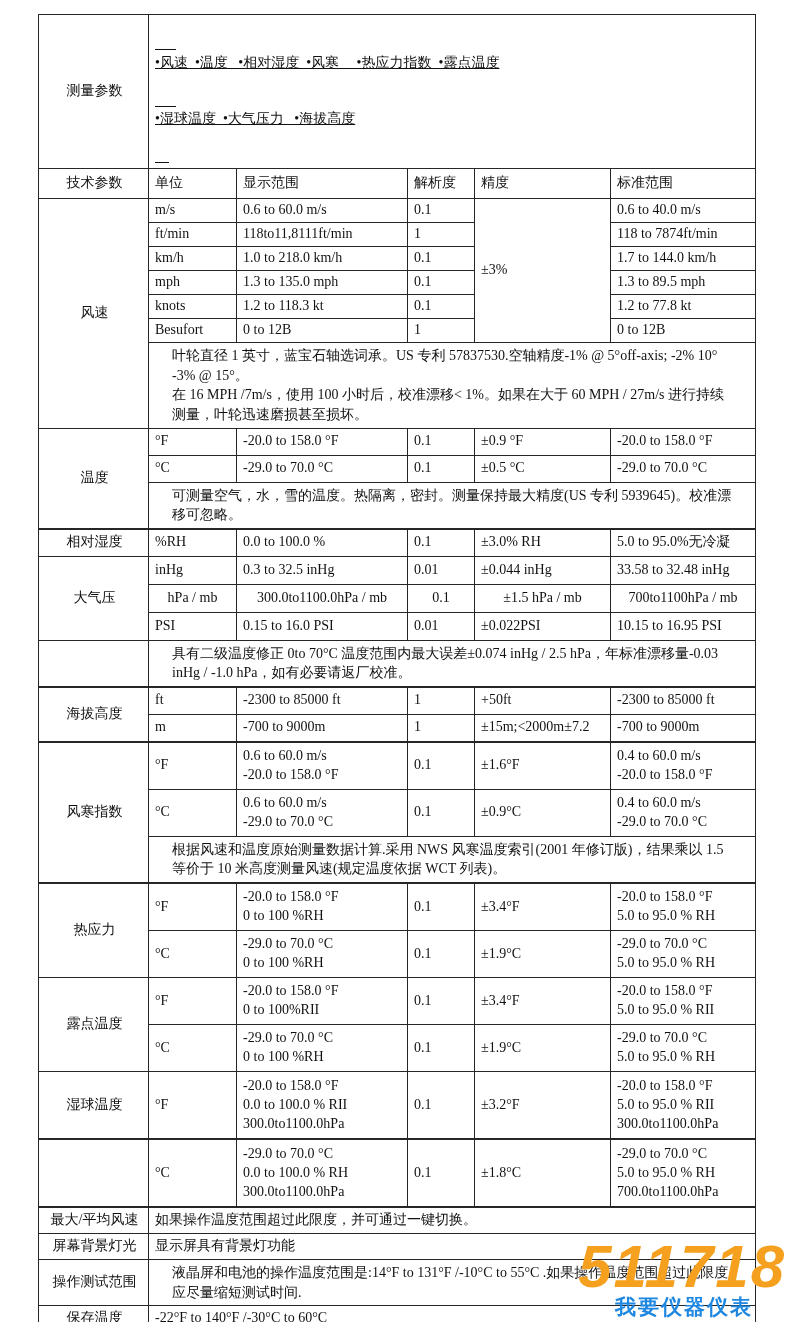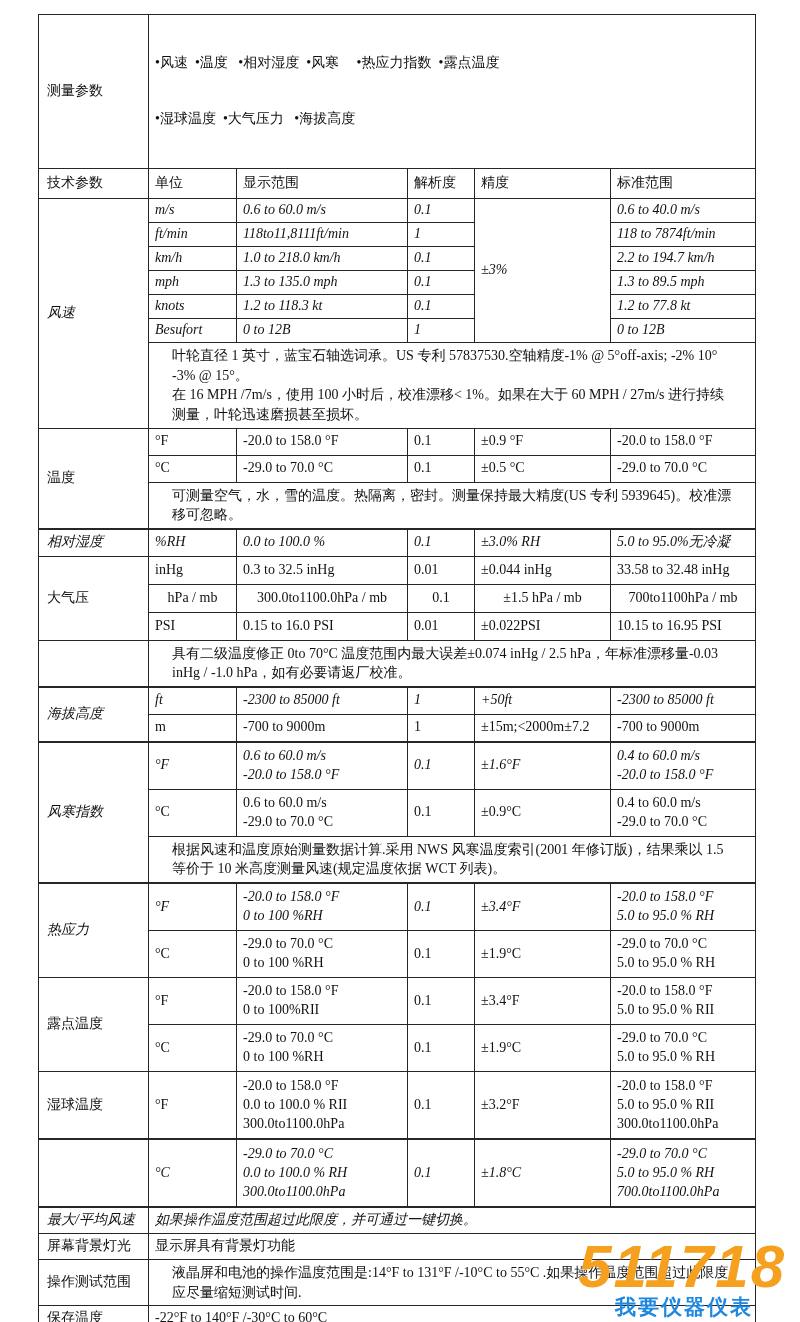--- a/index.html
+++ b/index.html
@@ -12,29 +12,29 @@
     border-collapse:collapse;table-layout:fixed;
     margin:14px 0 0 38px;width:717px;
   }
   td{
     border:1px solid #262626;
     padding:1px 6px;
     font-size:14px;line-height:1.35;
     vertical-align:middle;
     word-wrap:break-word;
   }
-  td.lbl{padding-left:8px;}
+  td.lbl{padding-left:8px;text-align:center;}
   td.note{line-height:1.4;padding:3px 23px;}
-  td.pre{white-space:pre-wrap;}
-  tr.unit-row td{height:21px;font-style:italic;}
+  td.pre{white-space:pre-wrap;text-decoration:underline;}
+  tr.unit-row td{height:21px;}
   tr.std-row td{height:24px;}
   tr.tall-row td{height:44px;}
   tr.tall3-row td{height:64px;}
   tr.bottom-row td{height:23px;}
-  tr.thick-top td{border-top-width:2px;font-style:italic;}
+  tr.thick-top td{border-top-width:2px;}
   .cell-line{display:block;}
   
   .logo{
     position:absolute;top:1238px;right:14px;
     display:flex;align-items:center;
     font-family:"Liberation Sans","DejaVu Sans",sans-serif;
     flex-direction:column;
   }
   .logo-number{
     color:#F5A01E;font-size:60px;font-weight:bold;font-style:italic;
@@ -86,21 +86,21 @@
   <tr class="unit-row">
     <td>ft/min</td>
     <td>118to11,8111ft/min</td>
     <td>1</td>
     <td>118 to 7874ft/min</td>
   </tr>
   <tr class="unit-row">
     <td>km/h</td>
     <td>1.0 to 218.0 km/h</td>
     <td>0.1</td>
-    <td>2.2 to 194.7 km/h</td>
+    <td>1.7 to 144.0 km/h</td>
   </tr>
   <tr class="unit-row">
     <td>mph</td>
     <td>1.3 to 135.0 mph</td>
     <td>0.1</td>
     <td>1.3 to 89.5 mph</td>
   </tr>
   <tr class="unit-row">
     <td>knots</td>
     <td>1.2 to 118.3 kt</td>

